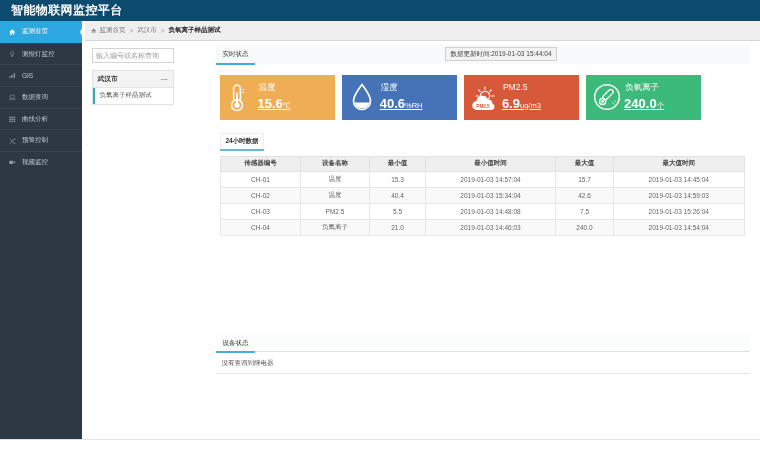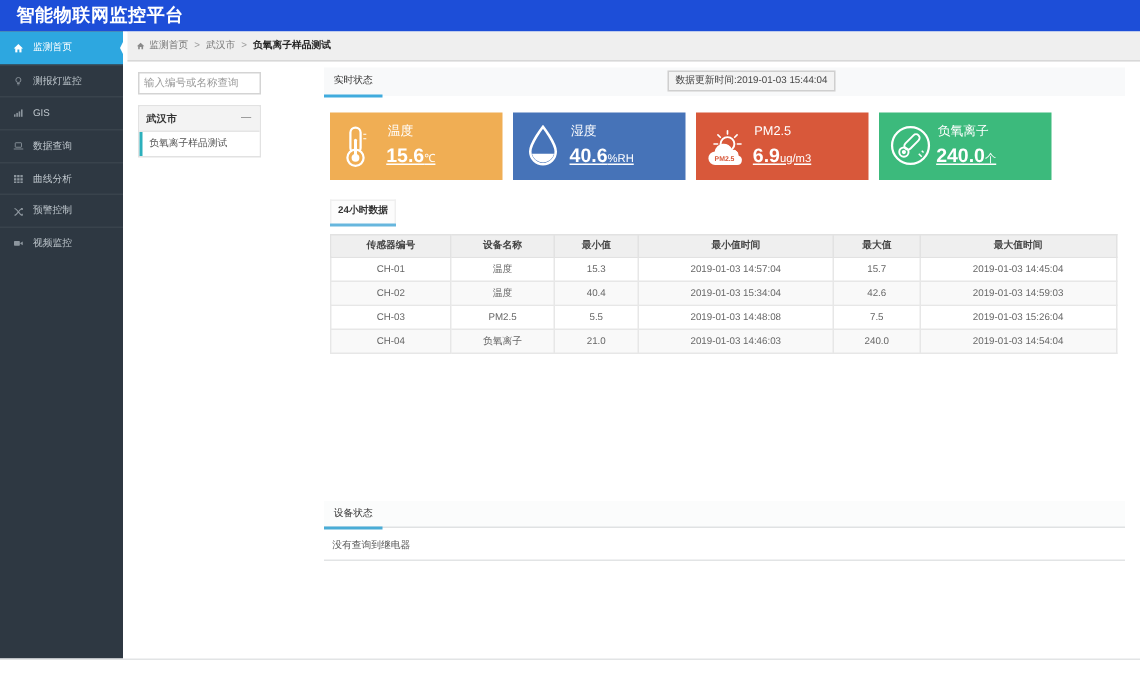--- a/index.html
+++ b/index.html
@@ -1,19 +1,19 @@
 <!DOCTYPE html>
 <html><head>
 <meta charset="utf-8">
 <style>
 * { margin:0; padding:0; box-sizing:border-box; }
 html,body { width:760px; height:449px; overflow:hidden; background:#fff;
   font-family:"Liberation Sans", sans-serif; }
 .abs { position:absolute; }
-#topbar { left:0; top:0; width:760px; height:21px; background:#1d4ed8; }
+#topbar { left:0; top:0; width:760px; height:21px; background:#0c4a6e; }
 #topbar .title { position:absolute; left:11px; top:0; line-height:21px;
   color:#fff; font-size:12px; font-weight:bold; letter-spacing:0.4px; }
 #contentbg { left:82px; top:41px; width:678px; height:398px; background:#fff; }
 #gap { left:82px; top:21px; width:3px; height:19.5px; background:#fff; }
 #sidebar { left:0; top:21px; width:82px; height:417.5px; background:#2e3842; }
 .mi { position:relative; height:21.7px; display:flex; align-items:center;
   padding-left:9px; color:#bfc7cd; font-size:6.5px; border-top:1px solid #39434c; }
 .mi:first-child { border-top:none; }
 .mi svg { width:6.5px; height:6.5px; margin-right:6.5px; flex:none; }
 .mi.active { background:#2da7e0; color:#fff; border-top:none; }

